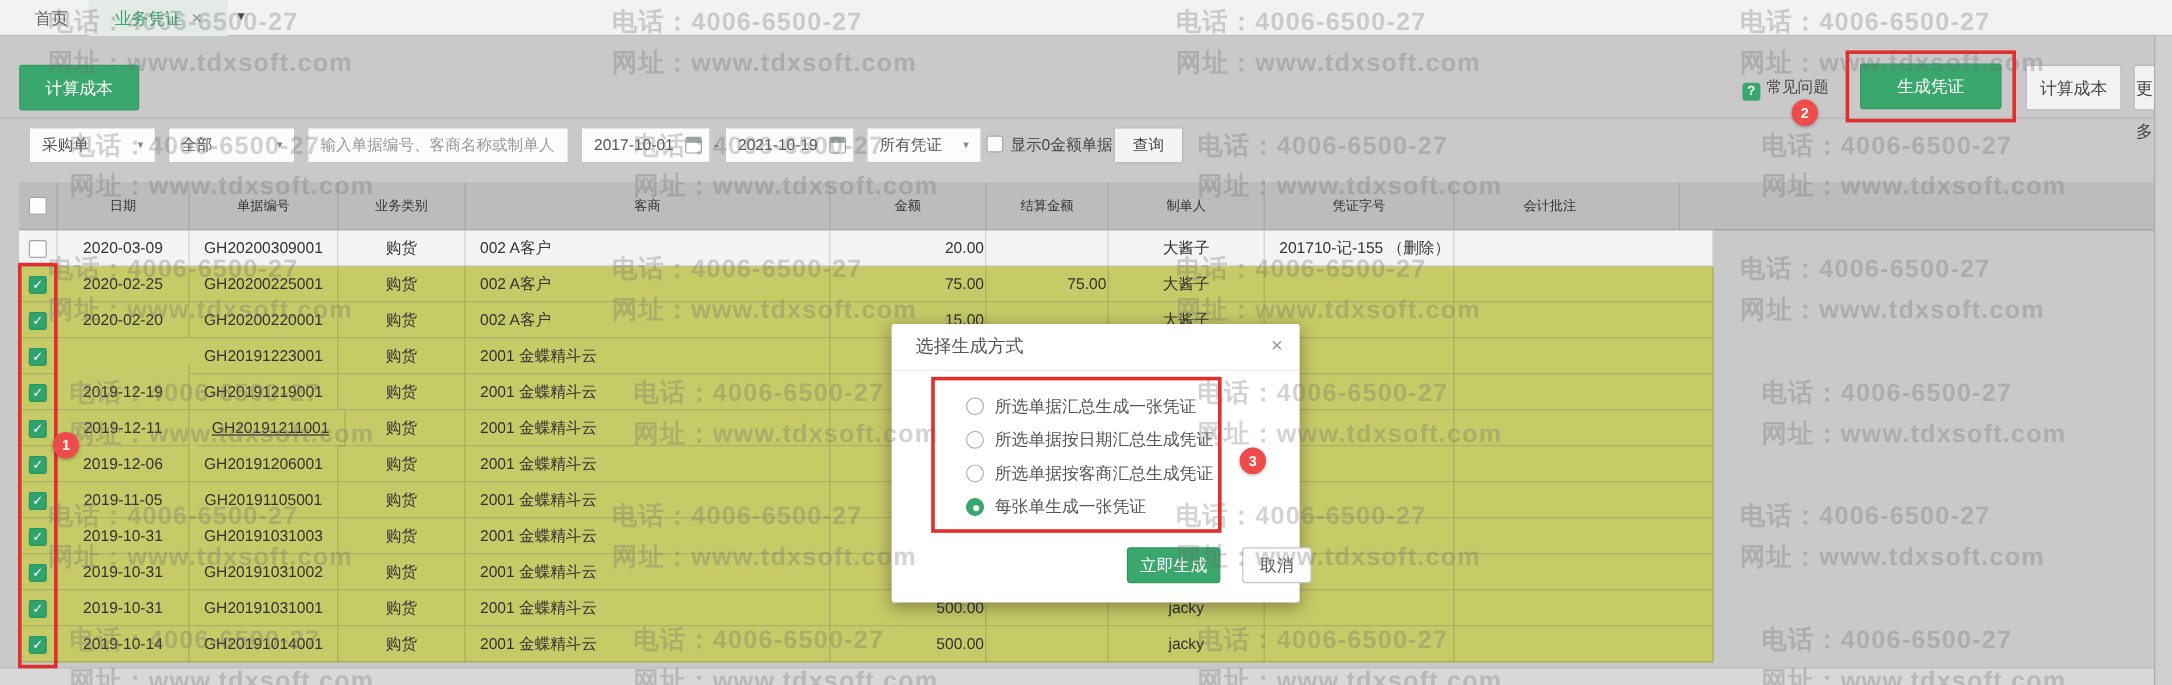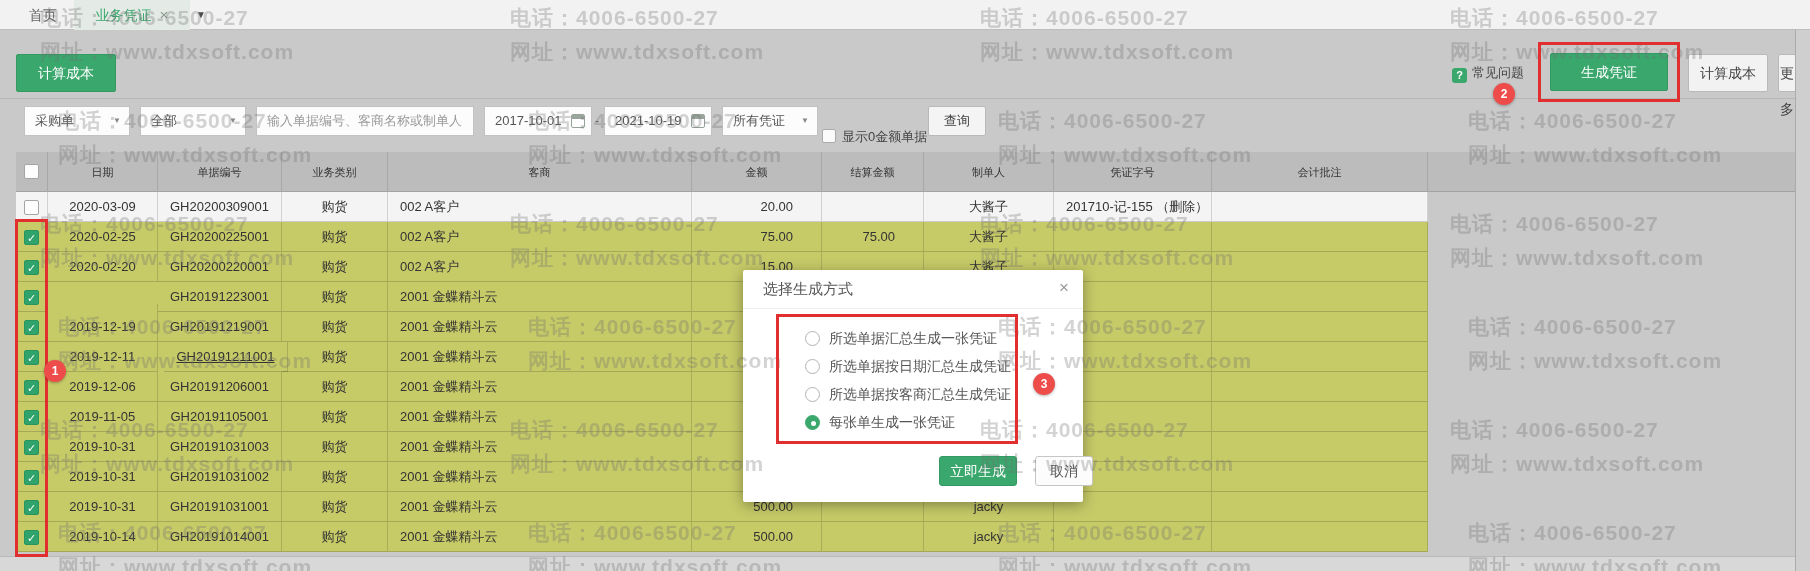--- a/index.html
+++ b/index.html
@@ -45,40 +45,40 @@
   .sel2 { left:140px; width:106px; }
   .search { left:256px; width:218px; padding-left:10px; color:#999; }
   .date { padding-left:10px; }
   .date1 { left:484px; width:108px; }
   .date2 { left:604px; width:108px; }
   .date-sep { position:absolute; left:595px; top:106px; line-height:30px; color:#666; }
   .cal { position:absolute; right:6px; top:7px; width:14px; height:14px;
     border:1px solid #98a39a; border-radius:2px; background:#fff; }
   .cal::before { content:""; position:absolute; left:0; right:0; top:0; height:4px; background:#9aa69c; }
   .sel3 { left:722px; width:96px; }
-  .zero { position:absolute; left:822px; top:106px; height:30px; line-height:30px; color:#444;margin-top:16px; }
+  .zero { position:absolute; left:822px; top:106px; height:30px; line-height:30px; color:#444; }
   .zero .box { display:inline-block; width:14px; height:14px; border:1px solid #aaa;
     background:#fbfbfb; vertical-align:-2px; margin-right:6px; border-radius:2px; }
   .btn-query { left:928px; top:106px; width:58px; height:30px; line-height:28px;
     position:absolute; text-align:center; background:#f4f4f4; border:1px solid #b9b9b9;
     color:#444; font-size:13px; border-radius:2px; cursor:pointer; }
   
   .thead { position:absolute; left:16px; top:152px; width:1779px; height:40px;
     background:#bcbcbc; border-bottom:1px solid #a2a2a2; z-index:1; }
   .th { position:absolute; top:0; height:40px; line-height:40px; text-align:center;
     color:#333; font-size:11px; border-right:1px solid #a8a8a8; }
   .tbody { position:absolute; left:16px; top:192px; width:1412px; z-index:1; }
   .tr { position:relative; width:1412px; height:30px; }
   .tr.white { background:#f4f4f4; }
   .tr.hl { background:#c6ca67; }
   .td { position:absolute; top:0; height:30px; line-height:30px; font-size:13px; color:#333;
     border-right:1px solid rgba(0,0,0,0.14); border-bottom:1px solid rgba(0,0,0,0.16);
     white-space:nowrap; overflow:hidden; }
   .td.center { text-align:center; }
-  .td.right { text-align:right; padding-right:28px; }
+  .td.right { text-align:right; padding-right:1px; }
   .td.left { text-align:left; padding-left:12px; }
   .cbx { display:inline-block; width:15px; height:15px; border-radius:2px;
     border:1px solid #a5a5a5; background:#fdfdfd; vertical-align:middle; }
   .cbx.on { background:#2fa36b; border-color:#28955f; color:#fff; font-size:11px;
     line-height:14px; text-align:center; }
   .hcbx { position:absolute; left:8px; top:12px; }
   
   .modal { position:absolute; left:743px; top:270px; width:340px; height:232px;
     background:#fff; border-radius:2px; box-shadow:0 3px 14px rgba(0,0,0,0.35); z-index:10; }
   .modal-title { position:absolute; left:20px; top:0; height:38px; line-height:38px;
@@ -174,21 +174,21 @@
       <div class="th" style="left: 0px; width: 32px;"></div>
     <span class="cbx hcbx"></span>
   <div class="th" style="left: 32px; width: 110px;">日期</div>
       <div class="th" style="left: 142px; width: 124px;">单据编号</div>
       <div class="th" style="left: 266px; width: 106px;">业务类别</div>
       <div class="th" style="left: 372px; width: 304px;">客商</div>
       <div class="th" style="left: 676px; width: 130px;">金额</div>
       <div class="th" style="left: 806px; width: 102px;">结算金额</div>
       <div class="th" style="left: 1038px; width: 158px;">凭证字号</div>
       <div class="th" style="left: 908px; width: 130px;">制单人</div>
-      <div class="th" style="left: 1196px; width: 216px;">会计批注</div>
+      <div class="th" style="left: 1168px; width: 216px;">会计批注</div>
     </div>
   <div class="tbody" id="tbody">
       <div class="tr white">
         <div class="td center" style="left: 0px; width: 32px;"><span class="cbx"></span></div>
         <div class="td center" style="left: 32px; width: 110px;">2020-03-09</div>
         <div class="td center" style="left: 142px; width: 124px;">GH20200309001</div>
         <div class="td center" style="left: 266px; width: 106px;">购货</div>
         <div class="td left" style="left: 372px; width: 304px;">002 A客户</div>
         <div class="td right" style="left: 676px; width: 130px;">20.00</div>
         <div class="td right" style="left: 806px; width: 102px;"></div>

